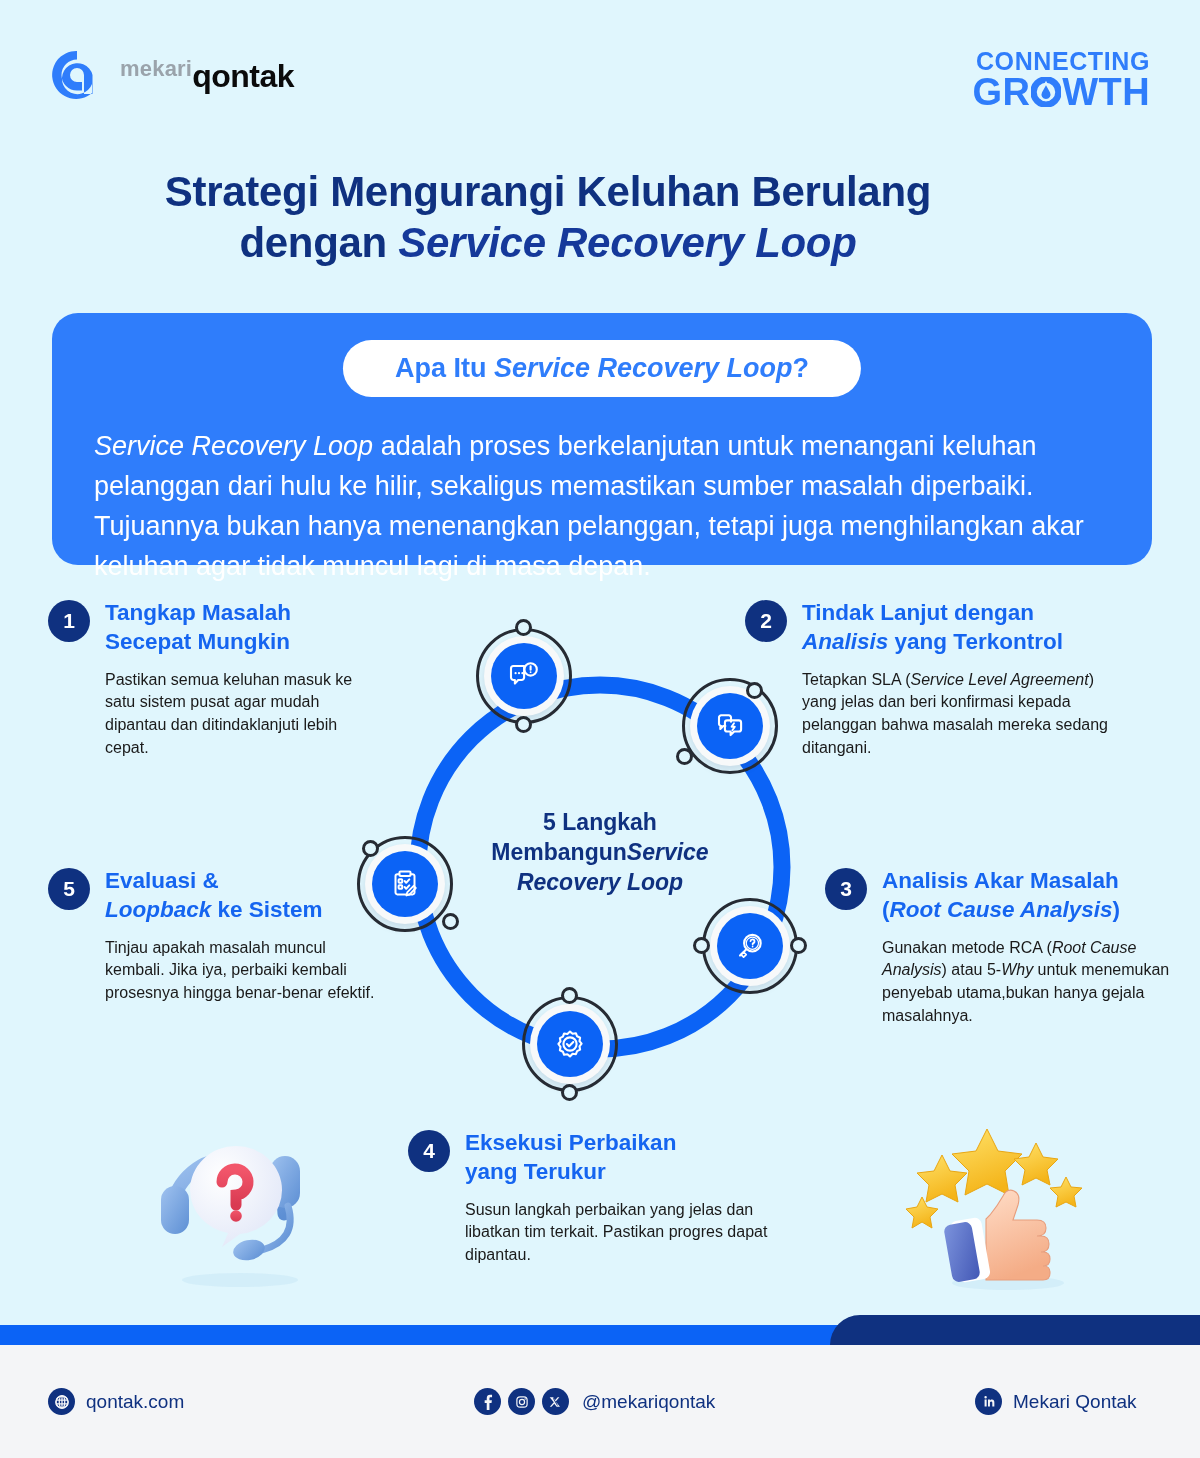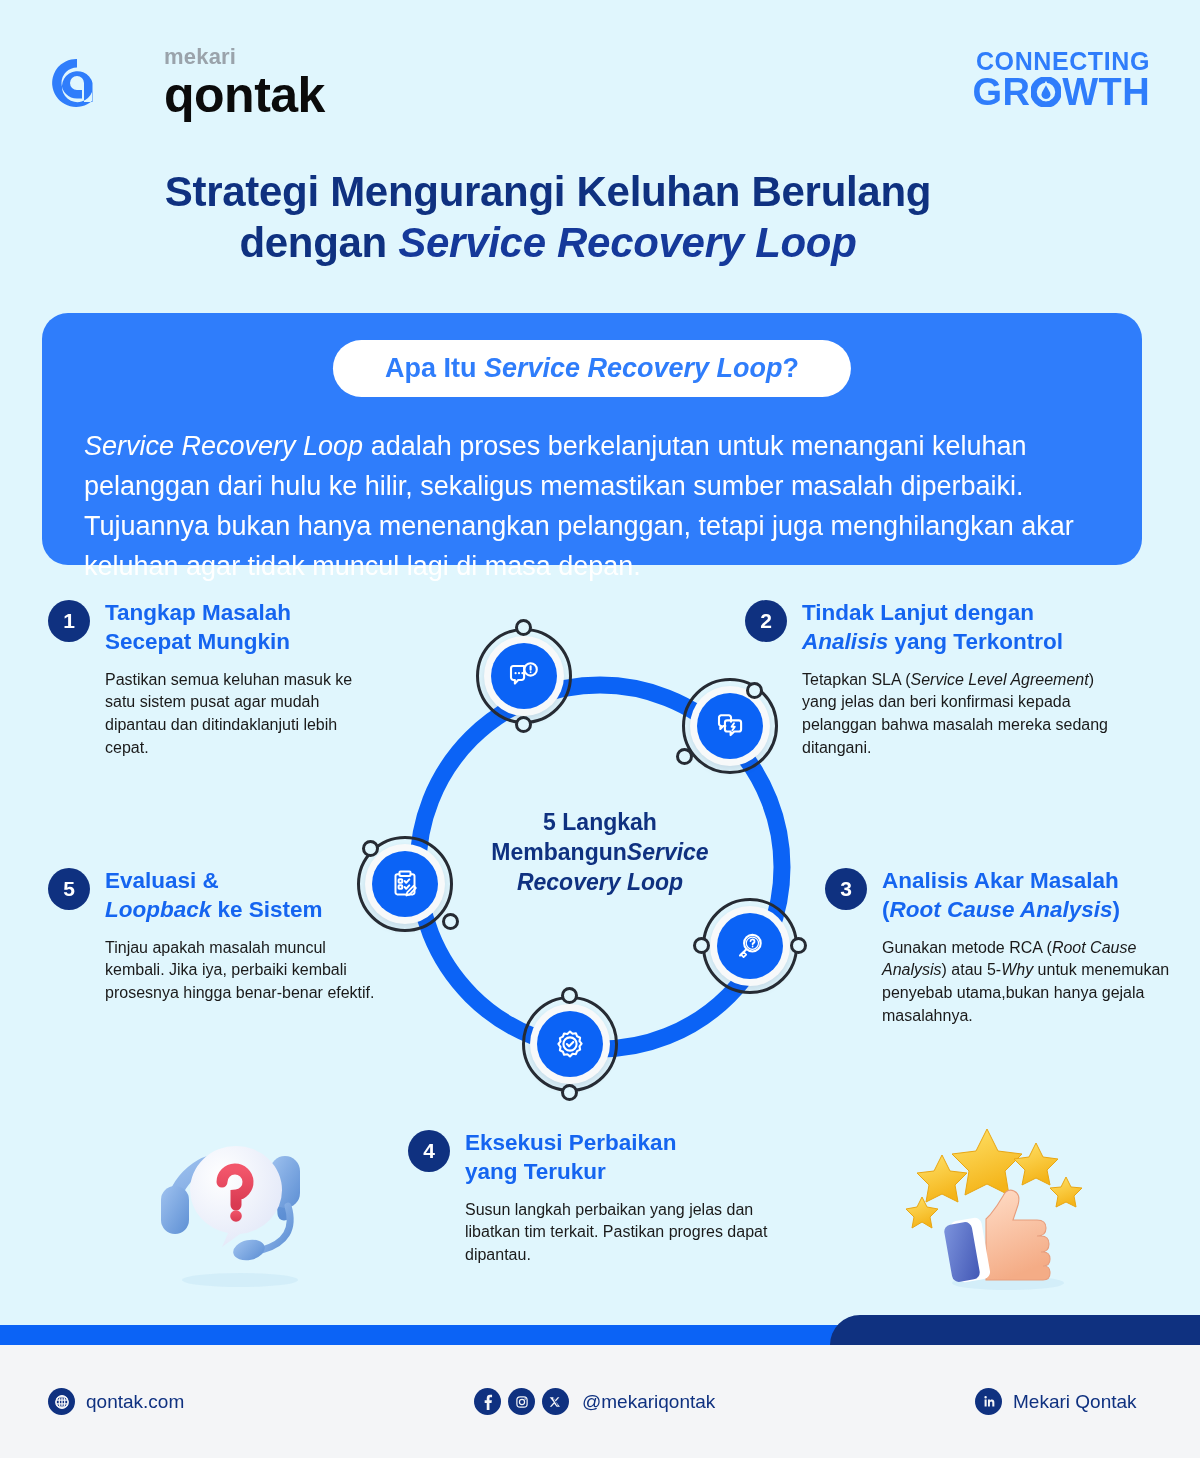--- a/index.html
+++ b/index.html
@@ -14,26 +14,26 @@
     background: #e0f6fd;
     overflow: hidden;
   }
 
   
   .logo-wrap {
     position: absolute; left: 48px; top: 46px;
     display: flex; align-items: center; gap: 14px;
   }
   .logo-mark { width: 58px; height: 58px; flex: 0 0 58px; }
-  .logo-text { display: flex; flex-direction: column; line-height: 1; margin-left: 44px; }
+  .logo-text { display: flex; line-height: 1; }
   .logo-mekari {
     font-size: 22px; color: #9aa3ab; font-weight: 600; letter-spacing: .2px;
   }
   .logo-qontak {
-    font-size: 50px; color: #0b0b0b; font-weight: 700; letter-spacing: -0.5px;
+    font-size: 32px; color: #0b0b0b; font-weight: 700; letter-spacing: -0.5px;
     margin-top: 2px;
   }
 
   .cg-wrap {
     position: absolute; right: 50px; top: 50px;
     text-align: right; line-height: .95;
   }
   .cg-1 { font-size: 25px; font-weight: 800; color: #2f7dfb; letter-spacing: .6px; }
   .cg-2 {
     font-size: 38px; font-weight: 800; color: #2f7dfb; letter-spacing: .4px;
@@ -50,21 +50,21 @@
     position: absolute; left: 0; top: 166px; width: 1096px;
     text-align: center;
     color: #0f3180;
     font-size: 42px; font-weight: 700; line-height: 1.22;
     letter-spacing: -0.3px;
   }
   .title .em { font-style: italic; color: #15399a; }
 
   
   .intro {
-    position: absolute; left: 42px; top: 313px;
+    position: absolute; left: 52px; top: 313px;
     width: 1100px; height: 252px;
     background: #2f7dfb; border-radius: 26px;
   }
   .intro-pill {
     position: absolute; left: 50%; transform: translateX(-50%); top: 27px;
     background: #ffffff; border-radius: 40px;
     padding: 13px 52px;
     font-size: 27px; font-weight: 700; color: #2f7dfb;
     white-space: nowrap;
   }

